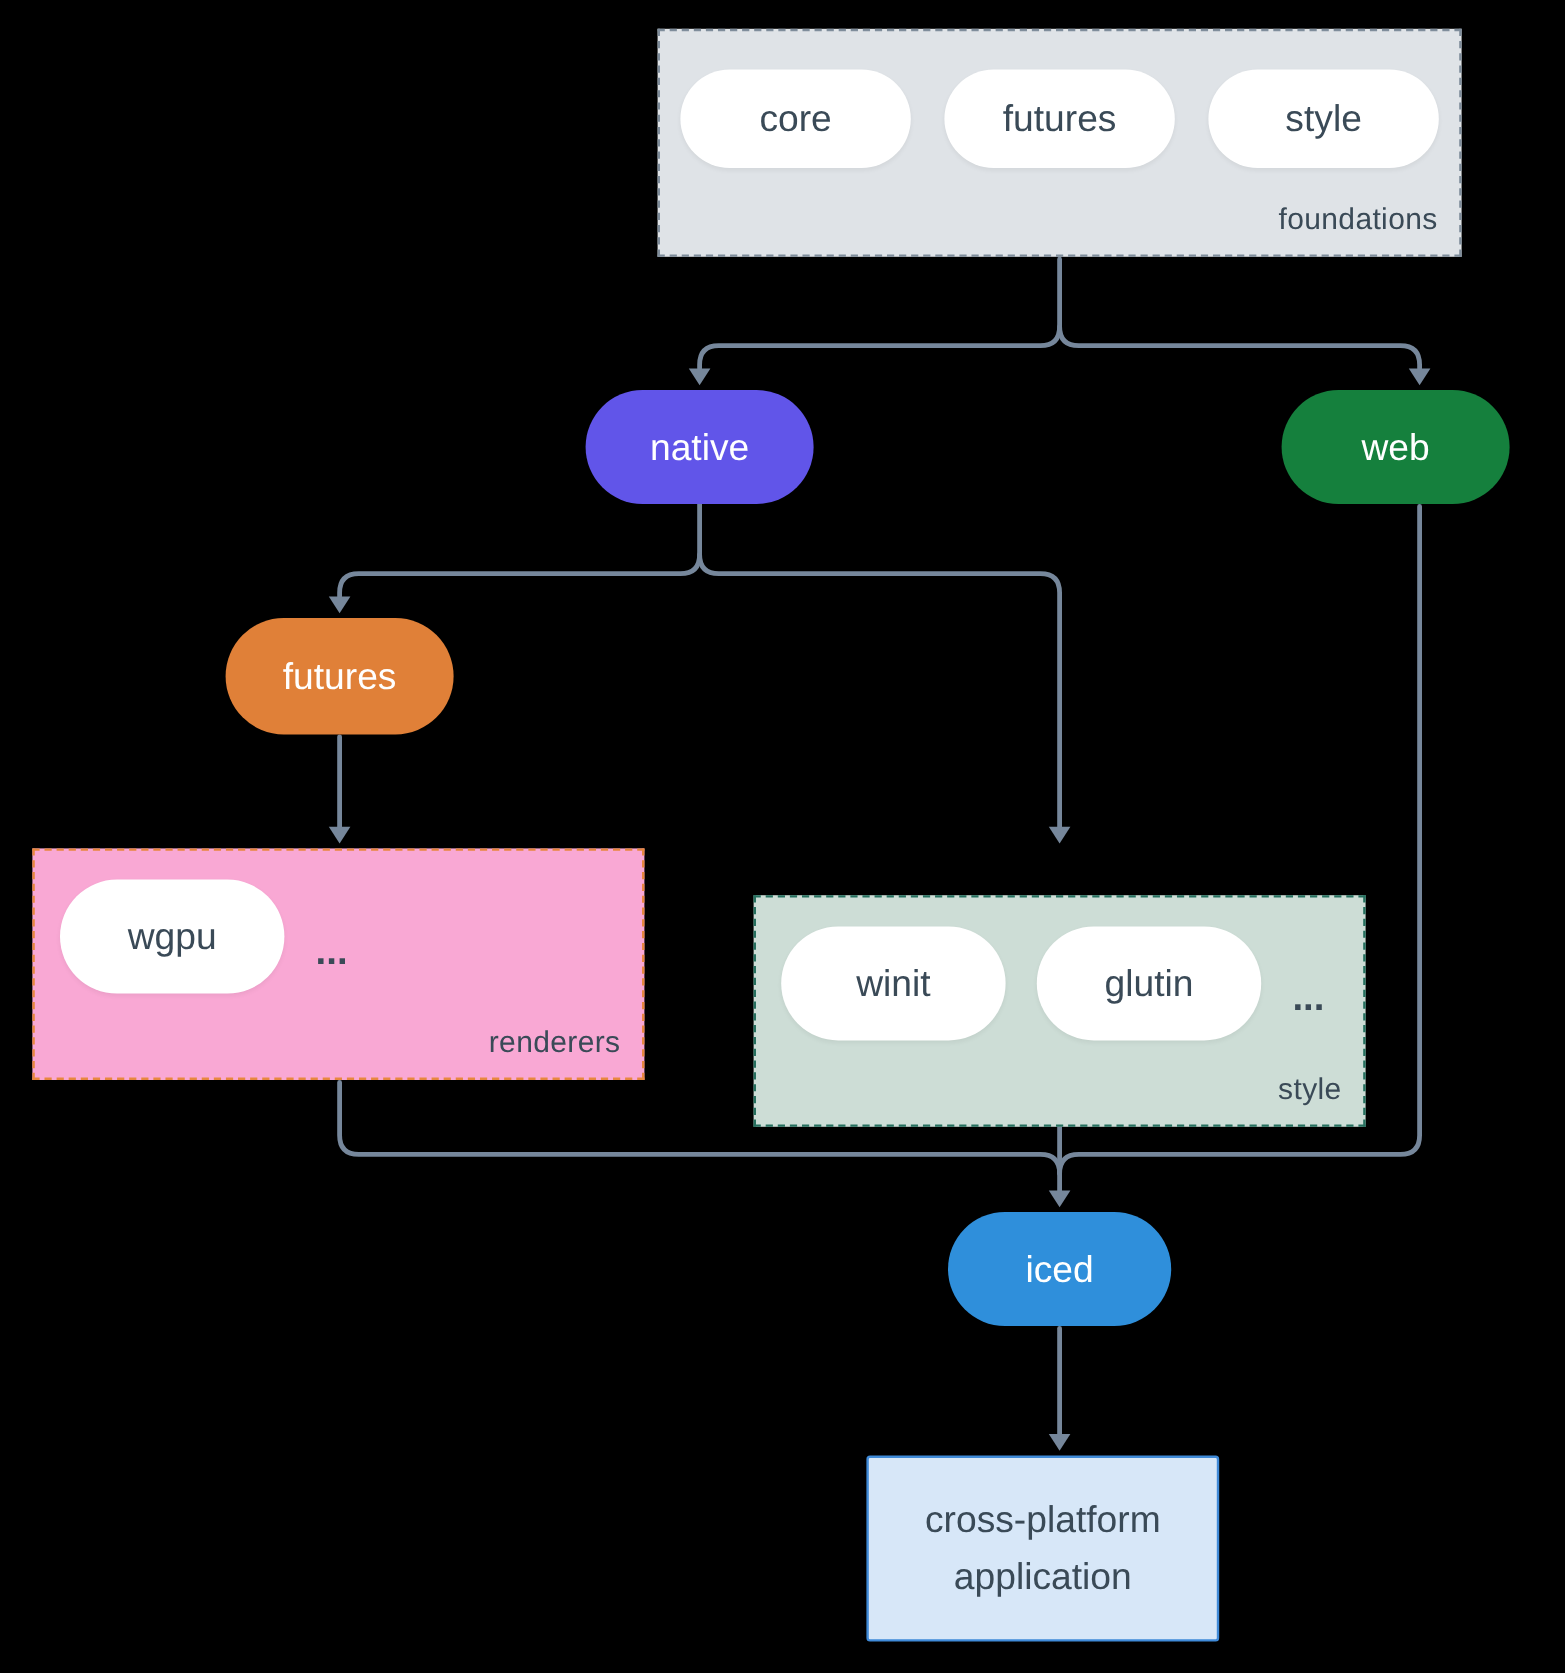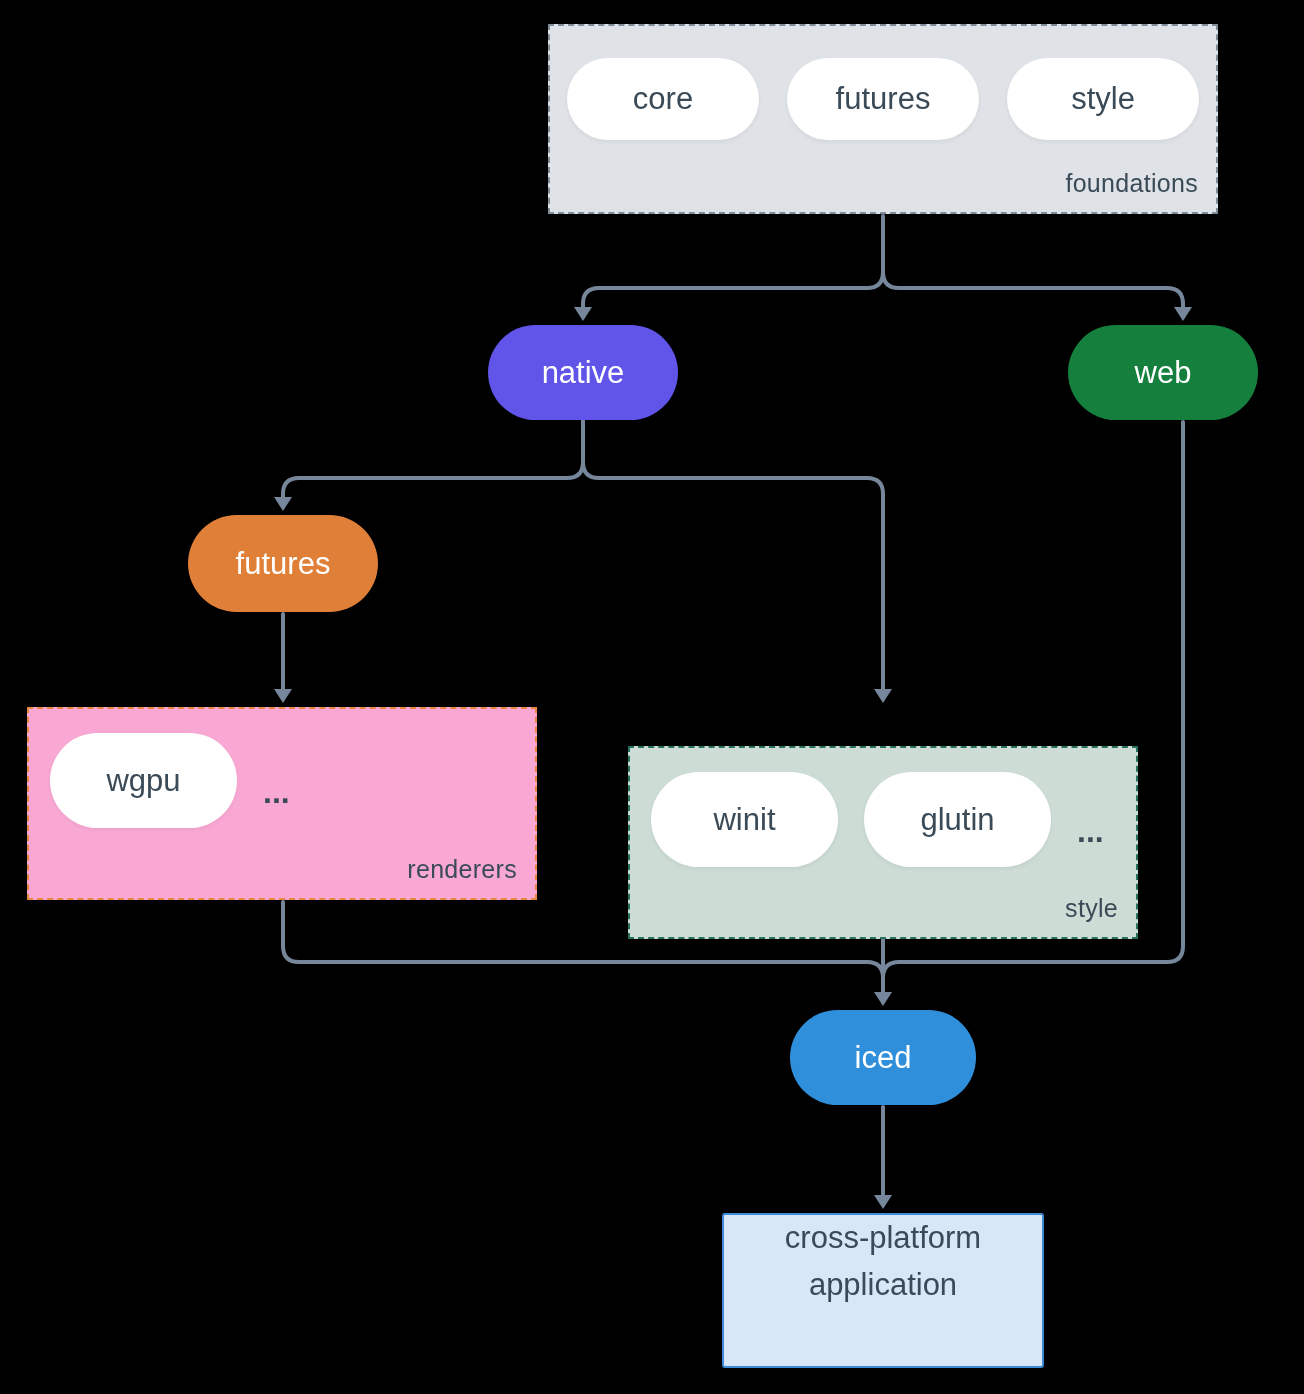--- a/index.html
+++ b/index.html
@@ -108,27 +108,27 @@
     align-self: center;
     margin-top: 24px;
     font-size: 32px;
     font-weight: 700;
     color: #3a4a57;
   }
   
   #application {
     position: absolute;
     left: 722px; top: 1213px;
-    width: 322px; height: 155px;
+    width: 294px; height: 155px;
     box-sizing: border-box;
     background: #d7e7f8;
     border: 2px solid #3f8ad8;
     border-radius: 3px;
     display: flex;
-    align-items: flex-start;
+    align-items: center;
     justify-content: center;
   }
   #application .app-text {
     font-size: 31px;
     color: #3a4a57;
     text-align: center;
     line-height: 1.5;
     width: 260px;
   }
   .connector {

